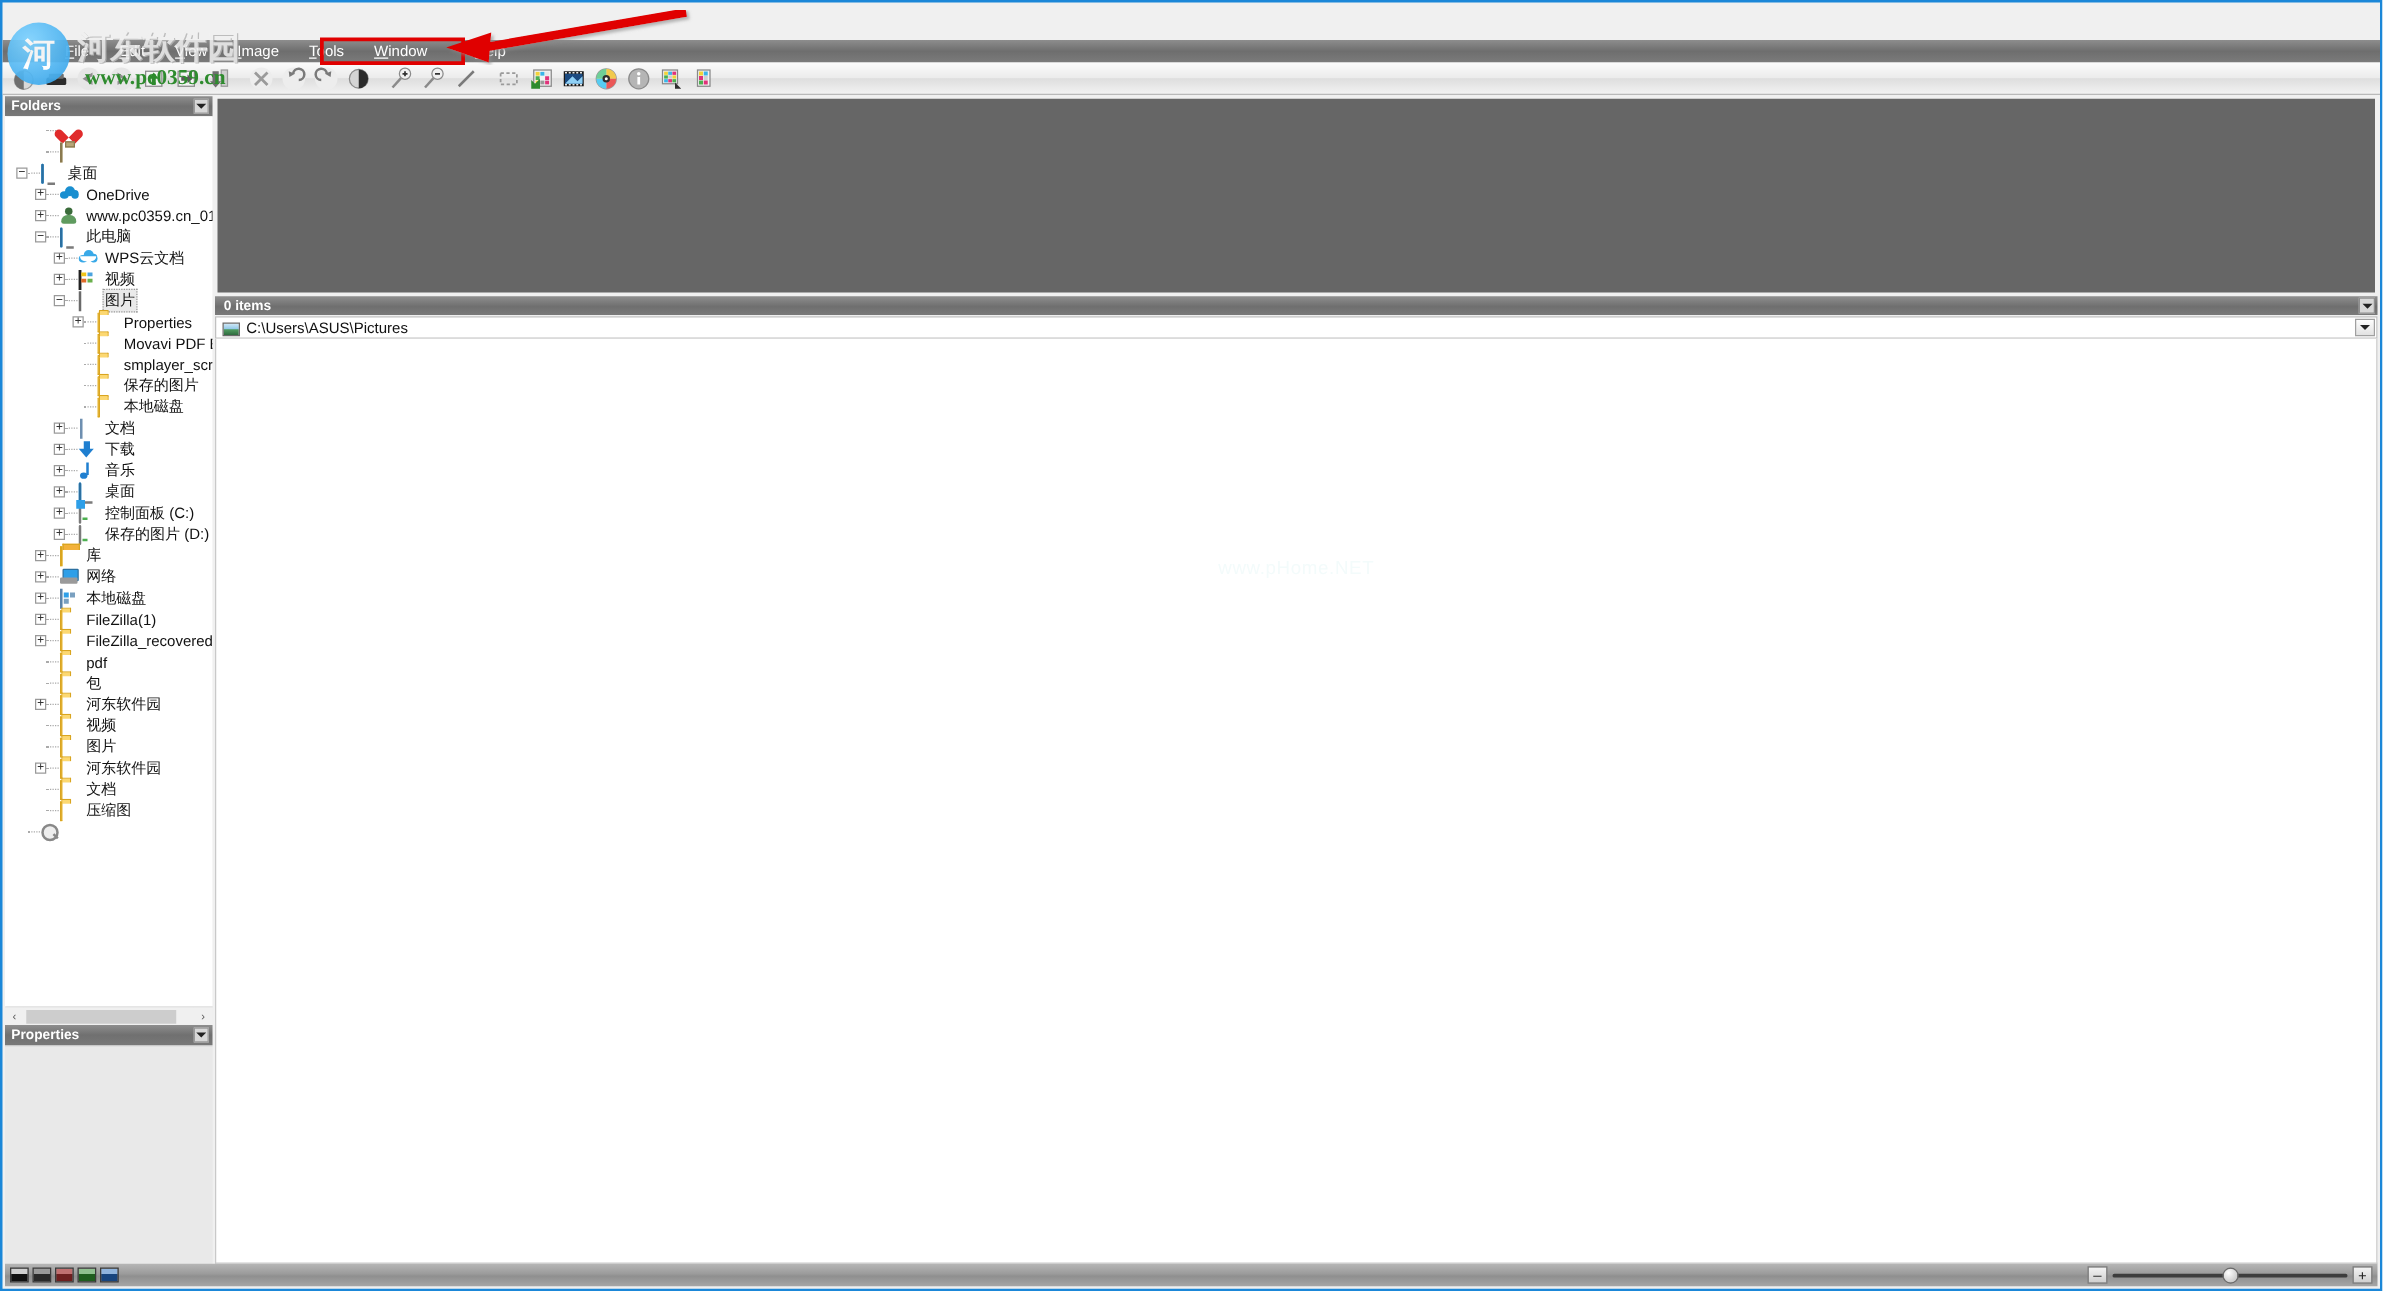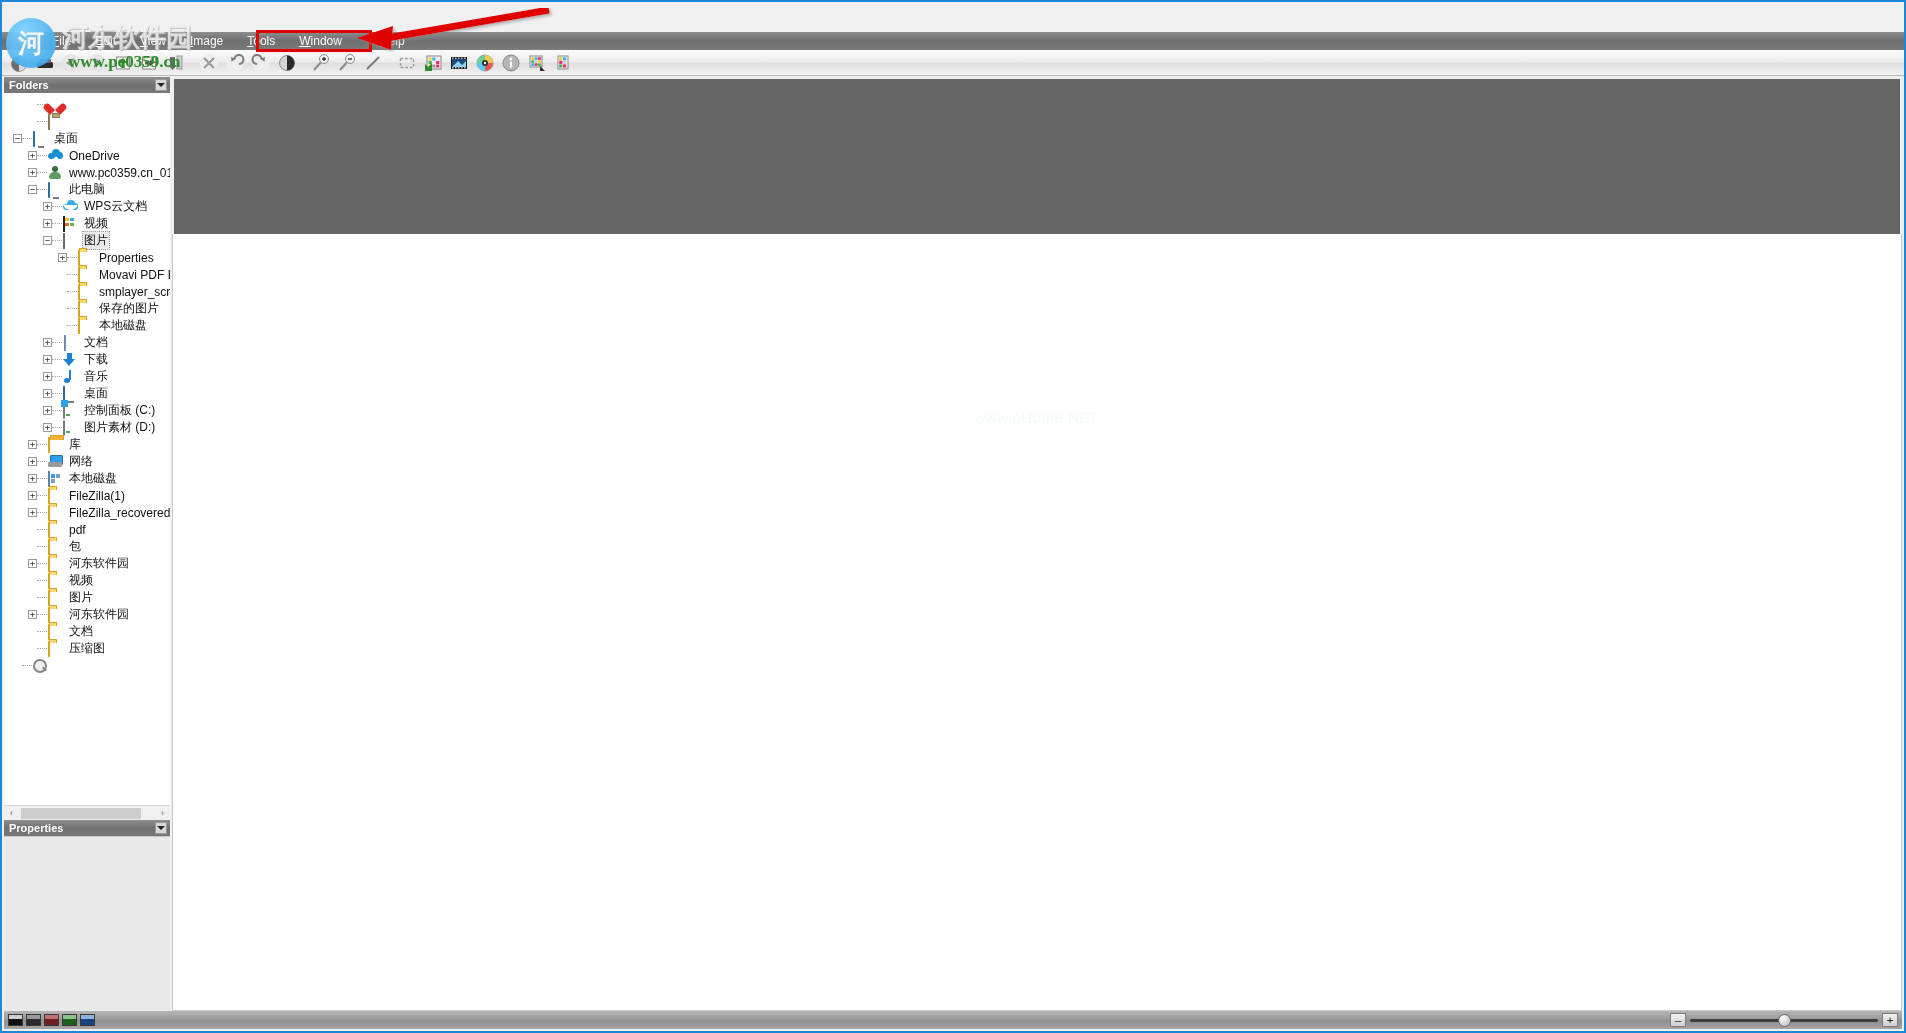--- a/index.html
+++ b/index.html
@@ -617,21 +617,21 @@
             <span class="expander">+</span>
             <span class="dots"></span>
             <span class="ico"><span class="drv win"></span></span>
             <span class="lbl">控制面板 (C:)</span>
           </div>
           <div class="row">
             <span style="width: 36px; flex: 0 0 auto;"></span>
             <span class="expander">+</span>
             <span class="dots"></span>
             <span class="ico"><span class="drv"></span></span>
-            <span class="lbl">图片素材 (D:)</span>
+            <span class="lbl">保存的图片 (D:)</span>
           </div>
           <div class="row">
             <span style="width: 21px; flex: 0 0 auto;"></span>
             <span class="expander">+</span>
             <span class="dots"></span>
             <span class="ico"><span class="lib"></span></span>
             <span class="lbl">库</span>
           </div>
           <div class="row">
             <span style="width: 21px; flex: 0 0 auto;"></span>
@@ -740,21 +740,34 @@
         <span class="caret-glyph"></span>
       </span>
     </div>
     <div id="propspanel"></div>
   </div>
 
   <div id="main">
 
     <div id="preview"></div>
 
-
+    <div id="items-bar">
+      <span>0 items</span>
+      <span class="caret2">
+        <span class="caret-glyph"></span>
+      </span>
+    </div>
+
+    <div id="pathbar">
+      <span class="pic"></span>
+      <span id="path-text">C:\Users\ASUS\Pictures</span>
+      <span class="combo">
+        <span class="caret-glyph"></span>
+      </span>
+    </div>
 
     <div id="filelist">
       <div id="watermark">www.pHome.NET</div>
     </div>
   </div>
 
   <div id="statusbar">
     <div class="sw" style="background:linear-gradient(to bottom,#cfcfcf 0 45%,#111 45% 100%)"></div>
     <div class="sw" style="background:linear-gradient(to bottom,#9a9a9a 0 45%,#2a2a2a 45% 100%)"></div>
     <div class="sw" style="background:linear-gradient(to bottom,#c07070 0 45%,#6e1f1f 45% 100%)"></div>

